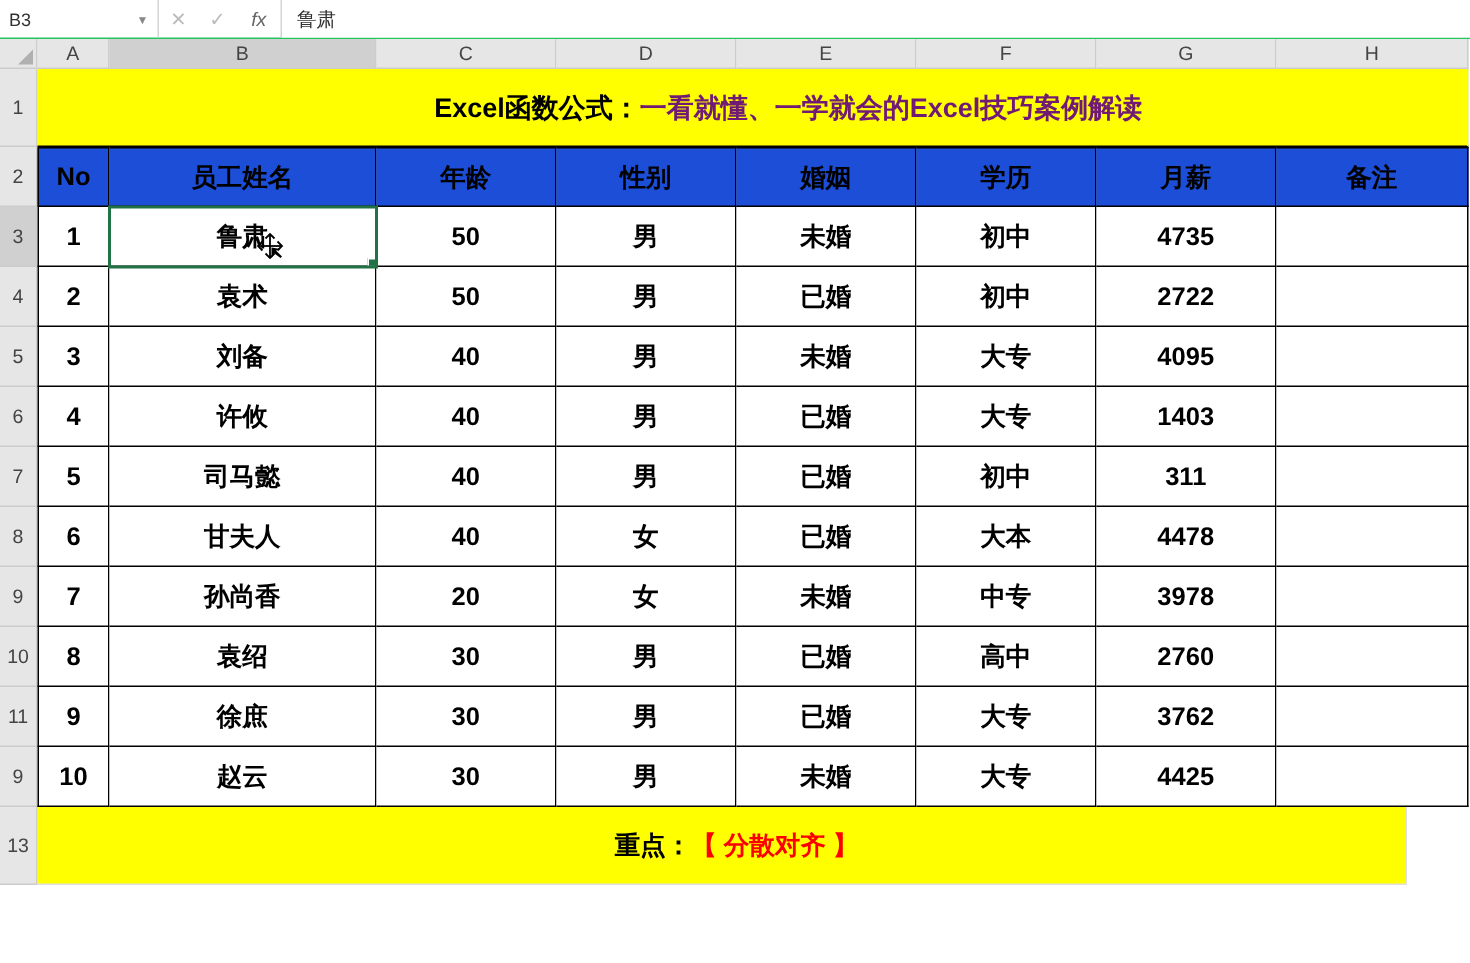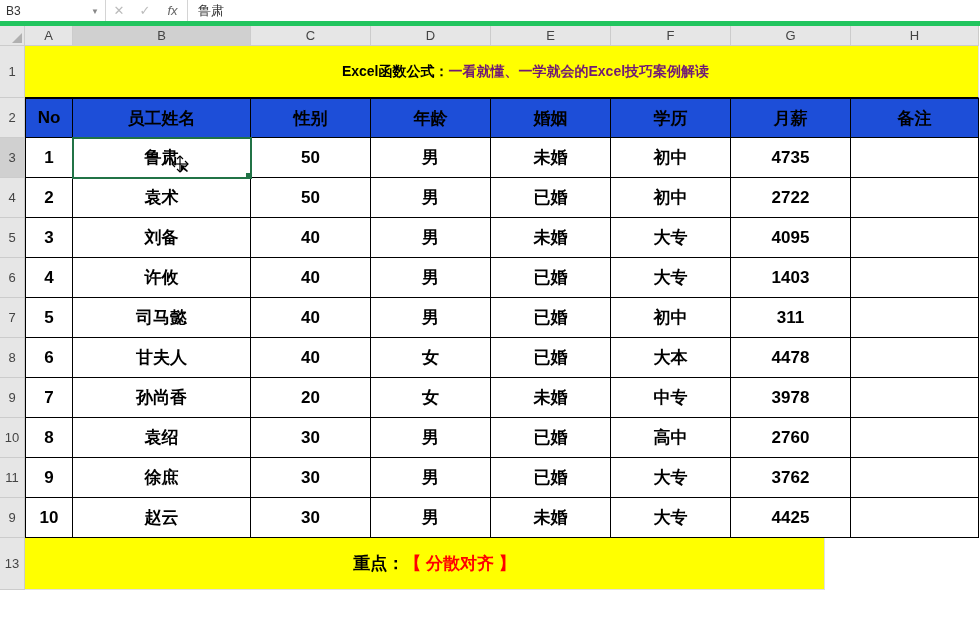--- a/index.html
+++ b/index.html
@@ -15,21 +15,21 @@
       overflow: hidden;
       width: 980px;
       height: 642px;
     }
     
     
     .formula-bar {
       display: flex;
       align-items: center;
       height: 26px;
-      border-bottom: 5px solid #22c55e;
+      border-bottom: 1px solid #22c55e;
       background: #fff;
     }
     
     .name-box {
       width: 106px;
       padding: 0 6px;
       display: flex;
       align-items: center;
       justify-content: space-between;
       border-right: 1px solid #d4d4d4;
@@ -173,21 +173,21 @@
       align-items: center;
       justify-content: center;
       overflow: hidden;
       background: #fff;
     }
     
     
     .title-row {
       background: #ffff00 !important;
       font-weight: bold;
-      font-size: 14px;
+      font-size: 18px;
       padding-left: 48px;
     }
     
     .title-black {
       color: #000;
     }
     
     .title-red {
       color: #701a75;
     }
@@ -326,22 +326,22 @@
     <div class="cell-row">
       <div class="cell title-row rh-1" style="width:954px; border-bottom:1.5px solid #000;">
         <span class="title-black">Excel函数公式：</span>
         <span class="title-red">一看就懂、一学就会的Excel技巧案例解读</span>
       </div>
     </div>
 
     <div class="cell-row">
       <div class="cell header-cell first cw-A rh-2">No</div>
       <div class="cell header-cell cw-B rh-2">员工姓名</div>
+      <div class="cell header-cell cw-C rh-2">年龄</div>
       <div class="cell header-cell cw-D rh-2">性别</div>
-      <div class="cell header-cell cw-C rh-2">年龄</div>
       <div class="cell header-cell cw-E rh-2">婚姻</div>
       <div class="cell header-cell cw-F rh-2">学历</div>
       <div class="cell header-cell cw-G rh-2">月薪</div>
       <div class="cell header-cell cw-H rh-2">备注</div>
     </div>
 
     <div id="data-rows">
         <div class="cell-row">
           <div class="cell data-cell rh-data cw-A first">1</div>
           <div class="cell data-cell rh-data cw-B selected-cell">鲁肃</div>
@@ -438,21 +438,21 @@
           <div class="cell data-cell rh-data cw-C">30</div>
           <div class="cell data-cell rh-data cw-D">男</div>
           <div class="cell data-cell rh-data cw-E">未婚</div>
           <div class="cell data-cell rh-data cw-F">大专</div>
           <div class="cell data-cell rh-data cw-G">4425</div>
           <div class="cell data-cell rh-data cw-H"></div>
         </div>
       </div>
 
     <div class="cell-row">
-      <div class="cell footer-row rh-13" style="width:800px;padding-left:20px;">
+      <div class="cell footer-row rh-13" style="width:913px;padding-left:20px;">
         <span class="footer-black">重点：</span>
         <span class="footer-red">【 分散对齐 】</span>
       </div>
     </div>
 
   </div>
 
   <div class="cursor-move" style="left:170px; top:128px;">
     <svg width="20" height="20" viewBox="0 0 20 20">
       <g stroke="#000" stroke-width="1.2" fill="none">

